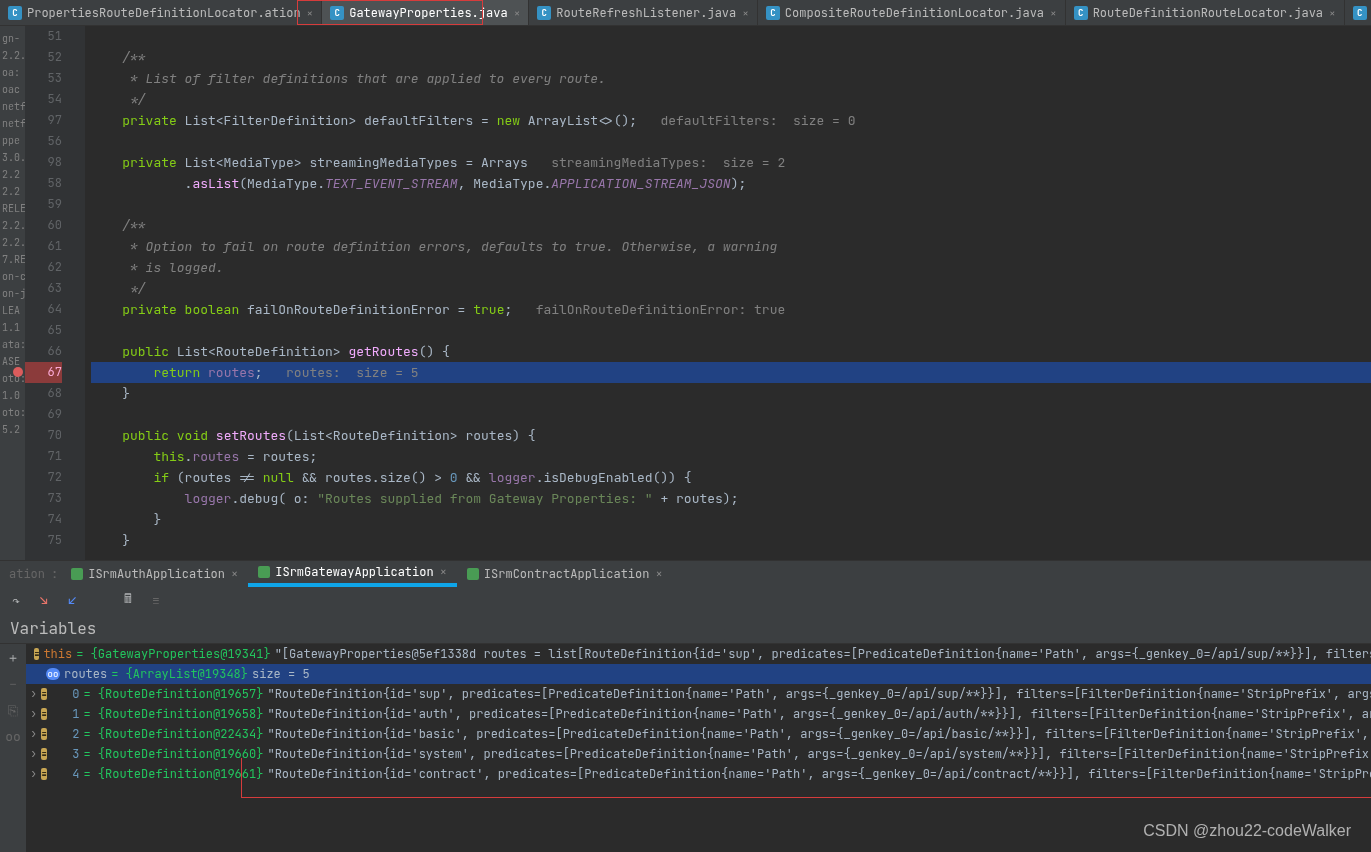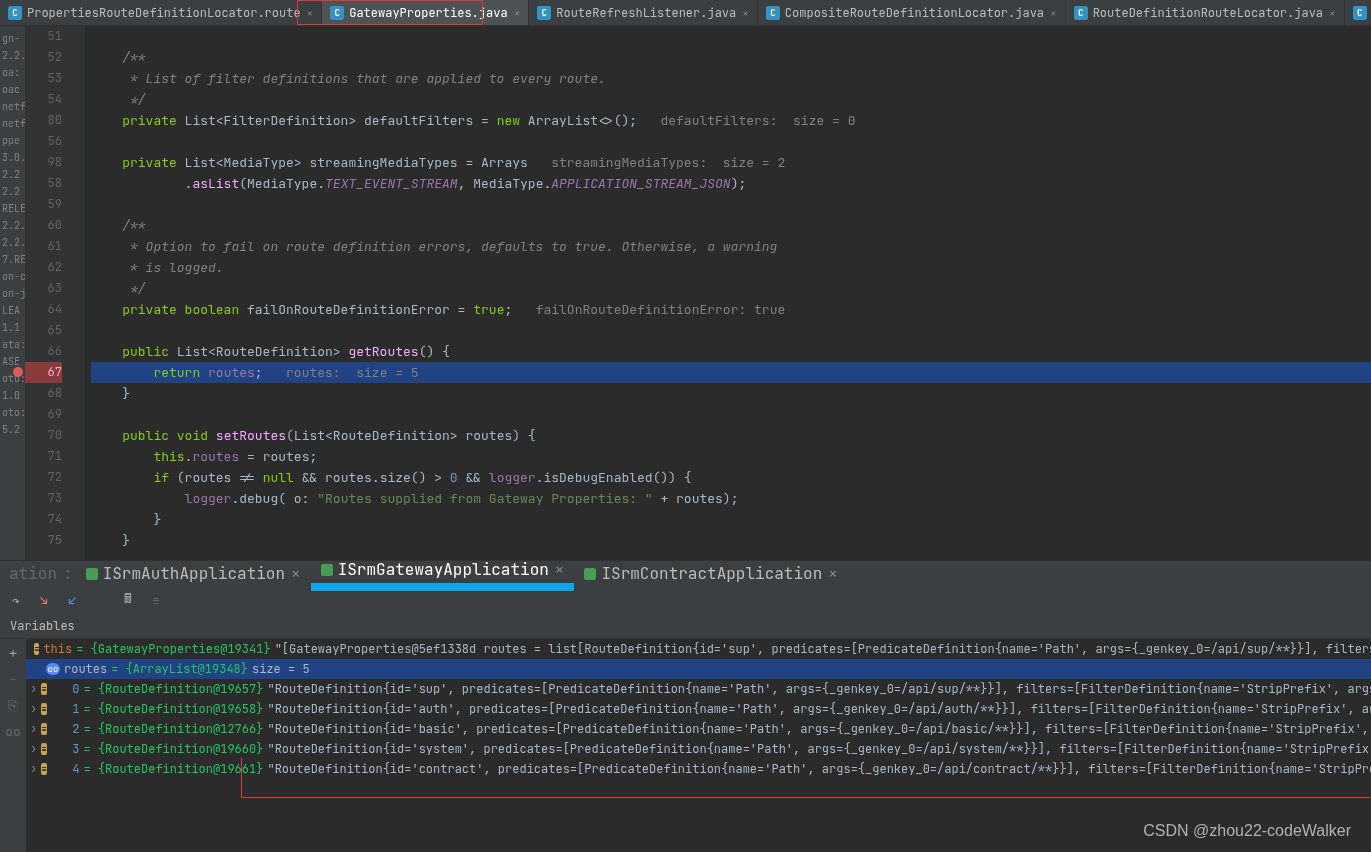--- a/index.html
+++ b/index.html
@@ -14,28 +14,28 @@
 .ps-item{padding:2px 2px;white-space:nowrap;overflow:hidden}
 .gutter{width:45px;background:#313335;text-align:right;padding-right:8px;color:#606366;font-size:12px;line-height:21px;user-select:none}
 .gutter .bp{background:#8b3b3b;color:#f9a8d4;position:relative}
 .gutter .bp::before{content:'';position:absolute;left:-12px;top:5px;width:10px;height:10px;background:#db5c5c;border-radius:50%}
 .fold{width:15px;background:#313335}
 .code{flex:1;font-size:13px;line-height:21px;padding-left:6px;white-space:pre;overflow:hidden}
 .code .line{padding-left:0}
 .code .line.hl{background:#214283}
 .kw{color:#84cc16}.str{color:#6a8759}.cmt{color:#808080;font-style:italic}.fn{color:#f0abfc}.num{color:#6897bb}.ann{color:#808080;}.fld{color:#9876aa}.cnst{color:#9876aa;font-style:italic}
 .debug-tabs{display:flex;background:#3c3f41;height:26px;border-top:1px solid #323232;align-items:center;padding-left:6px}
-.dtab{display:flex;align-items:center;padding:3px 10px;color:#bbb;font-size:16px;cursor:pointer}
-.dtab.active{border-bottom:8px solid #0ea5e9;color:#fff}
+.dtab{display:flex;align-items:center;padding:3px 10px;color:#bbb;font-size:12px;cursor:pointer}
+.dtab.active{border-bottom:4px solid #0ea5e9;color:#fff}
 .dtab .dico{width:12px;height:12px;margin-right:5px;background:#499c54;border-radius:2px}
 .dtab .close{margin-left:6px;color:#888}
 .dtab.sep{color:#666;padding:0 3px}
 .toolbar{display:flex;background:#3c3f41;height:28px;align-items:center;padding-left:6px;gap:8px}
 .tbtn{width:20px;height:20px;display:flex;align-items:center;justify-content:center;color:#afb1b3;cursor:pointer}
-.var-head{background:#3c3f41;padding:4px 10px;font-size:12px;color:#bbb;border-bottom:1px solid #323232}
+.var-head{background:#3c3f41;padding:4px 10px;font-size:16px;color:#bbb;border-bottom:1px solid #323232}
 .var-panel{background:#2b2b2b;flex:1;overflow:hidden}
 .side-tools{width:26px;background:#3c3f41;display:flex;flex-direction:column;align-items:center;padding-top:4px;gap:6px}
 .var-row{display:flex;align-items:center;padding:2px 4px;font-size:12px;white-space:nowrap}
 .var-row.sel{background:#214283}
 .exp{width:12px;color:#888;text-align:center;cursor:pointer}
 .vico{width:14px;height:12px;margin:0 4px;display:flex;align-items:center;justify-content:center;font-size:9px;border-radius:2px}
 .vico.f{background:#c7a553;color:#000}
 .vico.o{background:#548af7;color:#fff;border-radius:6px}
 .vname{margin-right:4px}
 .vname.key{color:#cc7832}
@@ -46,21 +46,21 @@
 .red-box1{position:absolute;left:297px;top:0;width:186px;height:25px;border:1px solid #d63c3c;pointer-events:none}
 .red-box2{position:absolute;left:241px;top:758px;width:1130px;height:40px;border-left:1px solid #d63c3c;border-bottom:1px solid #d63c3c;pointer-events:none}
 .watermark{position:absolute;right:20px;bottom:12px;color:#ddd;font-size:16px;opacity:.75;font-family:sans-serif}
 </style>
 </head>
 <body>
 
 <div class="tabs" id="tabs">
     <div class="tab">
       <span class="ico">C</span>
-      <span>PropertiesRouteDefinitionLocator.route</span>
+      <span>PropertiesRouteDefinitionLocator.ation</span>
       <span class="close">×</span>
     </div>
     <div class="tab active">
       <span class="ico">C</span>
       <span>GatewayProperties.java</span>
       <span class="close">×</span>
     </div>
     <div class="tab">
       <span class="ico">C</span>
       <span>RouteRefreshListener.java</span>
@@ -107,21 +107,21 @@
       <div class="ps-item">oto:</div>
       <div class="ps-item">1.0</div>
       <div class="ps-item">oto:</div>
       <div class="ps-item">5.2</div>
     </div>
   <div class="gutter" id="gutter">
       <div>51</div>
       <div>52</div>
       <div>53</div>
       <div>54</div>
-      <div>80</div>
+      <div>97</div>
       <div>56</div>
       <div>98</div>
       <div>58</div>
       <div>59</div>
       <div>60</div>
       <div>61</div>
       <div>62</div>
       <div>63</div>
       <div>64</div>
       <div>65</div>
@@ -205,21 +205,21 @@
         <span class="exp">›</span>
         <span class="vico f">≡</span>
         <span class="vname idx">&nbsp;&nbsp;&nbsp;1</span>
         <span class="vtype"> = {RouteDefinition@19658}</span>
         <span class="vval">"RouteDefinition{id='auth', predicates=[PredicateDefinition{name='Path', args={_genkey_0=/api/auth/**}}], filters=[FilterDefinition{name='StripPrefix', args={_genkey_0=2}}], uri=lb://isrm-auth-pro</span>
       </div>
       <div class="var-row ">
         <span class="exp">›</span>
         <span class="vico f">≡</span>
         <span class="vname idx">&nbsp;&nbsp;&nbsp;2</span>
-        <span class="vtype"> = {RouteDefinition@12766}</span>
+        <span class="vtype"> = {RouteDefinition@22434}</span>
         <span class="vval">"RouteDefinition{id='basic', predicates=[PredicateDefinition{name='Path', args={_genkey_0=/api/basic/**}}], filters=[FilterDefinition{name='StripPrefix', args={_genkey_0=2}}], uri=lb://isrm-basic-p</span>
       </div>
       <div class="var-row ">
         <span class="exp">›</span>
         <span class="vico f">≡</span>
         <span class="vname idx">&nbsp;&nbsp;&nbsp;3</span>
         <span class="vtype"> = {RouteDefinition@19660}</span>
         <span class="vval">"RouteDefinition{id='system', predicates=[PredicateDefinition{name='Path', args={_genkey_0=/api/system/**}}], filters=[FilterDefinition{name='StripPrefix', args={_genkey_0=2}}], uri=lb://isrm-syst</span>
       </div>
       <div class="var-row ">

